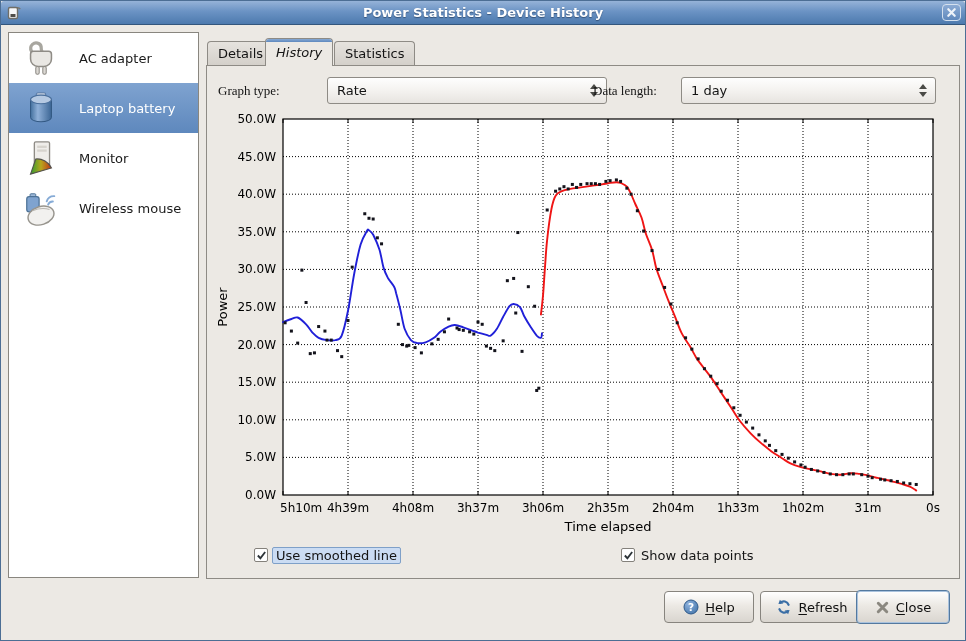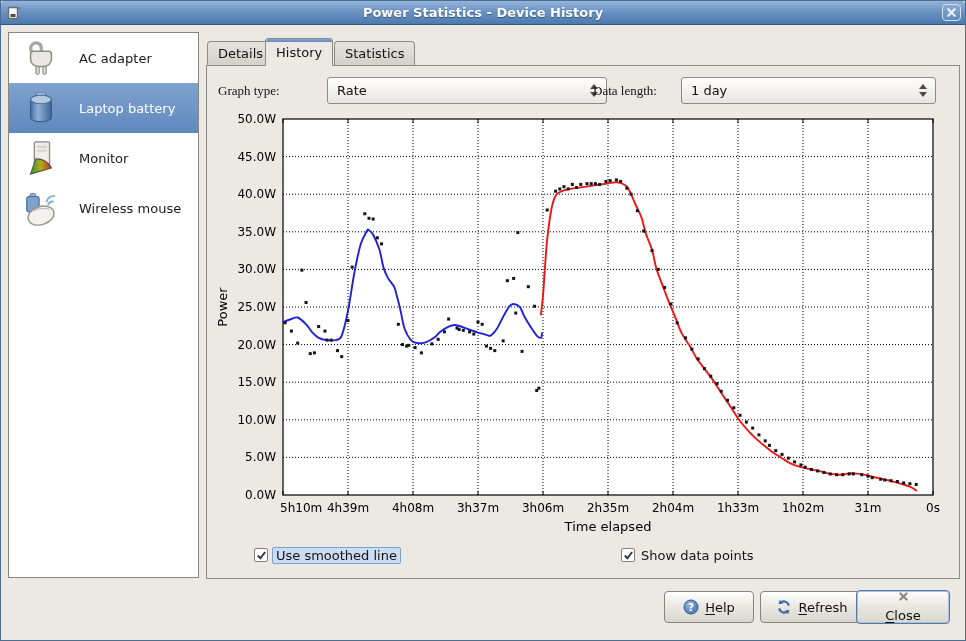--- a/index.html
+++ b/index.html
@@ -167,21 +167,21 @@
         </svg>
       </span>
       <span class="dev-label">Wireless mouse</span>
     </div>
   </div>
 
   <div class="notebook"></div>
   <div class="tab" style="left:206px;text-align:right;">
     <span>Details</span>
   </div>
-  <div class="tab active" style="left:264px;">
+  <div class="tab active" style="left:264px;font-style:italic;">
     <span>History</span>
   </div>
   <div class="tab" style="left:333px;">
     <span>Statistics</span>
   </div>
 
   <div class="ctl-label" style="left:217px;top:76px;">Graph type:</div>
   <div class="combo" style="left:297px;top:76px;width:280px;margin-left:29px;">
     <span class="combo-text">Rate</span>
     <span class="arrows">
@@ -417,20 +417,20 @@
   </div>
   <div class="btn" style="left:759px;top:590px;width:104px;">
     <svg viewBox="0 0 16 16" width="16" height="16">
       <path d="M3.4 10.2 a5 5 0 0 0 8.3 2" fill="none" stroke="#3a6ea5" stroke-width="2.2" stroke-linecap="round"></path>
       <polygon points="13.6,11 8.6,11.6 12.1,15.3" fill="#3a6ea5"></polygon>
       <path d="M12.6 5.8 a5 5 0 0 0 -8.3 -2" fill="none" stroke="#3a6ea5" stroke-width="2.2" stroke-linecap="round"></path>
       <polygon points="2.4,5 7.4,4.4 3.9,0.7" fill="#3a6ea5"></polygon>
     </svg>
     <span><u>R</u>efresh</span>
   </div>
-  <div class="btn focused" style="left:855px;top:589px;width:94px;flex-direction:column;">
+  <div class="btn focused" style="left:855px;top:589px;width:94px;">
     <svg viewBox="0 0 16 16" width="15" height="15">
       <path d="M3.5 3.5 L12.5 12.5 M12.5 3.5 L3.5 12.5" stroke="#8b8880" stroke-width="3.2" stroke-linecap="round" fill="none"></path>
     </svg>
     <span><u>C</u>lose</span>
   </div>
 
 </div>
 
 </body></html>

